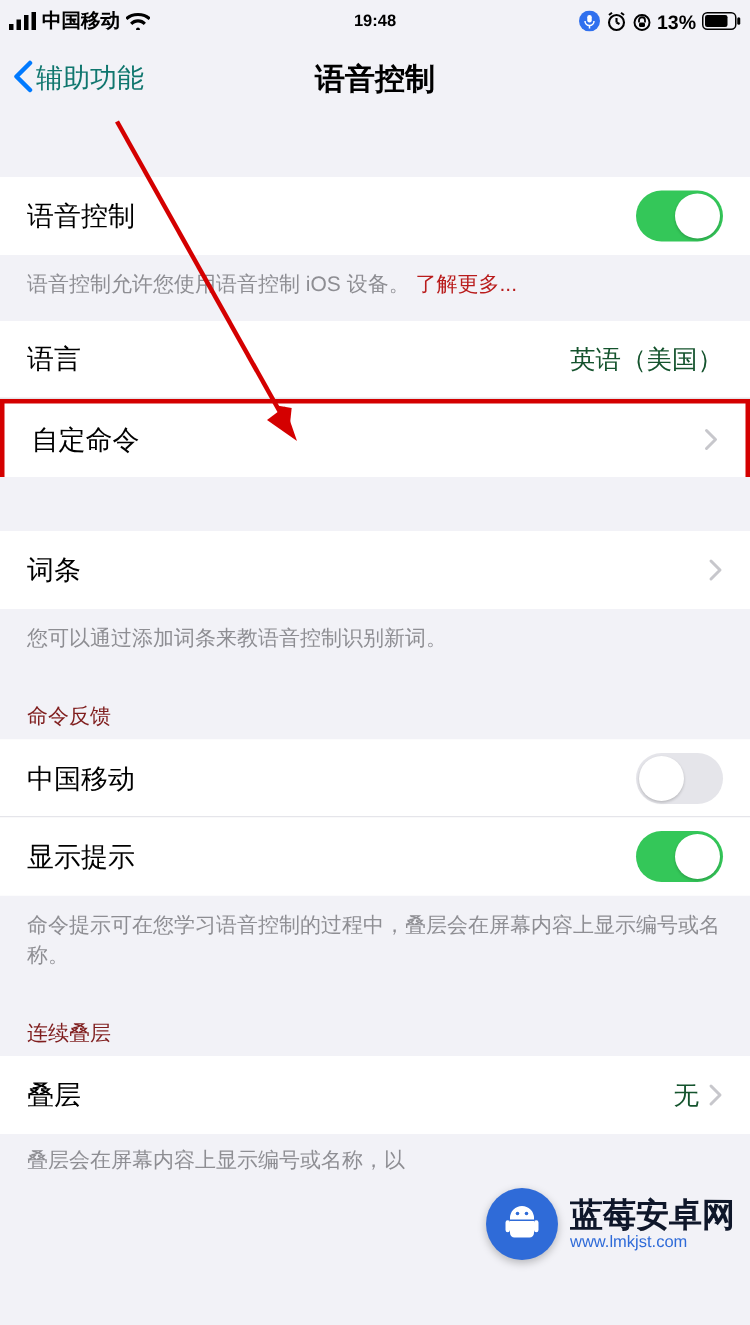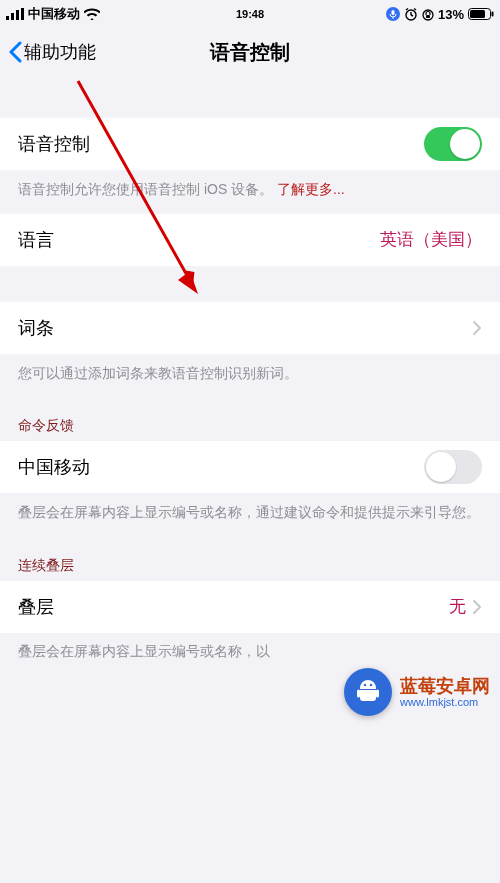--- a/index.html
+++ b/index.html
@@ -5,31 +5,31 @@
   * { box-sizing: border-box; margin: 0; padding: 0; font-family: -apple-system, "Helvetica Neue", Arial, sans-serif; }
   html, body { width: 500px; background:#f2f2f7; }
   body { position:relative; padding-bottom:60px; }
 
   .status-bar { display:flex; justify-content:space-between; align-items:center; height:28px; padding:0 6px; font-size:13px; font-weight:600; color:#000; background:#f2f2f7; }
   .status-left, .status-right { display:flex; align-items:center; gap:4px; }
   .status-center { position:absolute; left:50%; transform:translateX(-50%); font-size:11px; font-weight:600; }
   .status-icon svg { display:block; }
 
   .nav-bar { display:flex; align-items:center; height:48px; padding:0 8px; background:#f2f2f7; position:relative; }
-  .back-btn { display:flex; align-items:center; color:#000000; font-size:18px; gap:2px; }
+  .back-btn { display:flex; color:#0f766e; font-size:18px; gap:2px; }
   .back-btn svg { display:block; }
   .nav-title { position:absolute; left:50%; transform:translateX(-50%); font-size:20px; font-weight:600; color:#000; }
 
   .spacer-big { height:42px; }
 
   .group { background:#fff; }
   .row { display:flex; align-items:center; justify-content:space-between; height:52px; padding:0 18px; background:#fff; border-bottom:1px solid #e5e5ea; }
   .row:last-child { border-bottom:none; }
   .row .label { font-size:18px; color:#000; }
-  .row .value { font-size:17px; color:#be185d; }
+  .row .value { font-size:17px; color:#14532d; }
   .chevron { width:10px; height:16px; flex:0 0 auto; margin-left:6px; }
   .row-right { display:flex; align-items:center; }
 
   .toggle { width:58px; height:34px; border-radius:17px; position:relative; transition:.2s; }
   .toggle.on { background:#34c759; }
   .toggle.off { background:#e5e5ea; }
   .toggle .knob { position:absolute; top:2px; width:30px; height:30px; background:#fff; border-radius:50%; box-shadow:0 1px 2px rgba(0,0,0,.2); transition:.2s; }
   .toggle.on .knob { right:2px; }
   .toggle.off .knob { left:2px; }
 
@@ -40,21 +40,21 @@
   .highlight-box { border:3px solid #d40000; }
 
   
   .arrow-overlay { position:absolute; left:68px; top:76px; pointer-events:none; }
   .arrow-overlay svg { display:block; }
 
   
   .floating-badge { position:absolute; right:10px; bottom:10px; display:flex; align-items:center; gap:8px; }
   .badge-circle { width:48px; height:48px; border-radius:50%; background:#2f6bd8; display:flex; align-items:center; justify-content:center; box-shadow:0 2px 6px rgba(0,0,0,.25); }
   .badge-text { display:flex; flex-direction:column; line-height:1.15; }
-  .badge-text .t1 { font-size:18px; font-weight:700; color:#c2410c;text-align:right; }
+  .badge-text .t1 { font-size:22px; font-weight:700; color:#0f172a;text-align:right; }
   .badge-text .t2 { font-size:11px; color:#2f6bd8; }
 </style>
 </head>
 <body>
 
 <div class="status-bar">
   <div class="status-left">
     <span class="status-icon">
       <svg width="18" height="12" viewBox="0 0 18 12">
           <g fill="#000">
@@ -134,20 +134,28 @@
   <a href="#">了解更多...</a>
 </div>
 
 <div class="group">
   <div class="row">
     <span class="label">语言</span>
     <div class="row-right">
       <span class="value">英语（美国）</span>
     </div>
   </div>
+  <div class="row highlight-box">
+    <span class="label">自定命令</span>
+    <div class="row-right">
+      <svg class="chevron" viewBox="0 0 10 16">
+          <polyline points="2,2 8,8 2,14" fill="none" stroke="#c7c7cc" stroke-width="2" stroke-linecap="round" stroke-linejoin="round"></polyline>
+        </svg>
+    </div>
+  </div>
 </div>
 
 <div style="height:36px;"></div>
 
 <div class="group">
   <div class="row">
     <span class="label">词条</span>
     <div class="row-right">
       <svg class="chevron" viewBox="0 0 10 16">
           <polyline points="2,2 8,8 2,14" fill="none" stroke="#c7c7cc" stroke-width="2" stroke-linecap="round" stroke-linejoin="round"></polyline>
@@ -158,22 +166,28 @@
 <div class="footer-note">您可以通过添加词条来教语音控制识别新词。</div>
 
 <div class="section-header">命令反馈</div>
 <div class="group">
   <div class="row">
     <span class="label">中国移动</span>
     <div class="toggle off">
         <div class="knob"></div>
       </div>
   </div>
-</div>
-<div class="footer-note">叠层会在屏幕内容上显示编号或名称，通过建议命令和提供提示来引导您。</div>
+  <div class="row">
+    <span class="label">显示提示</span>
+    <div class="toggle on">
+        <div class="knob"></div>
+      </div>
+  </div>
+</div>
+<div class="footer-note">命令提示可在您学习语音控制的过程中，叠层会在屏幕内容上显示编号或名称。</div>
 
 <div class="section-header">连续叠层</div>
 <div class="group">
   <div class="row">
     <span class="label">叠层</span>
     <div class="row-right">
       <span class="value">无</span>
       <svg class="chevron" viewBox="0 0 10 16">
           <polyline points="2,2 8,8 2,14" fill="none" stroke="#c7c7cc" stroke-width="2" stroke-linecap="round" stroke-linejoin="round"></polyline>
         </svg>

